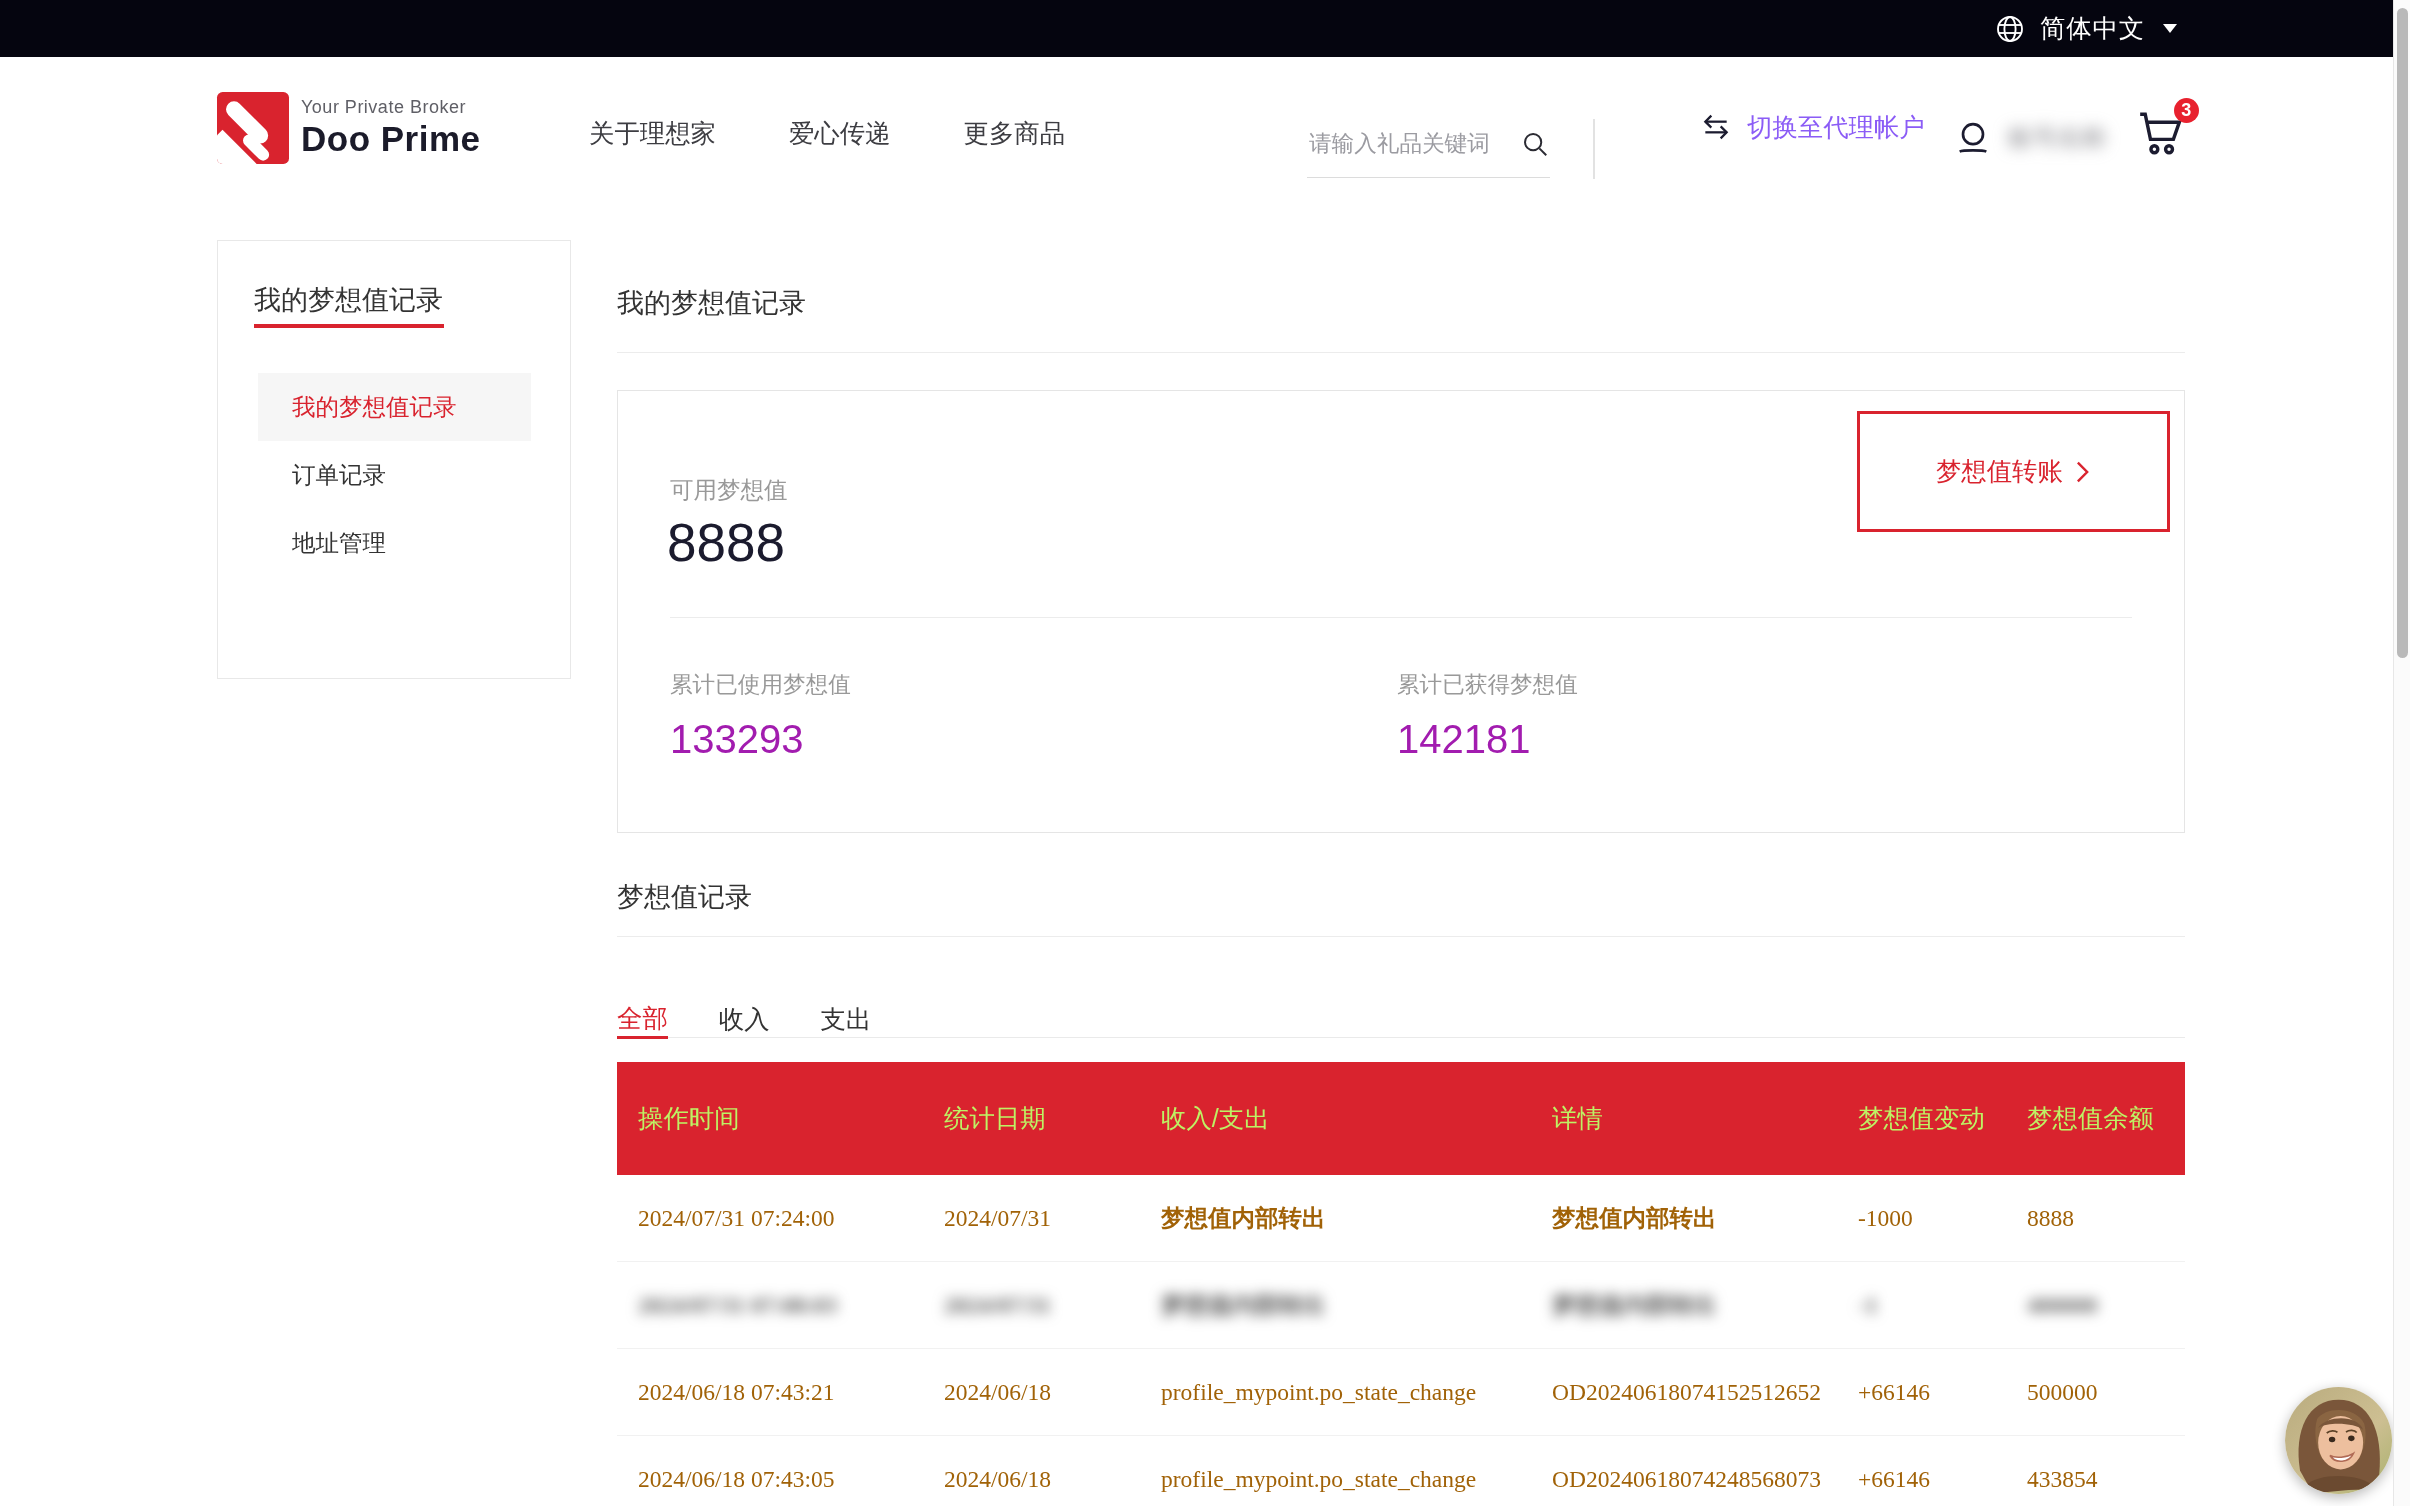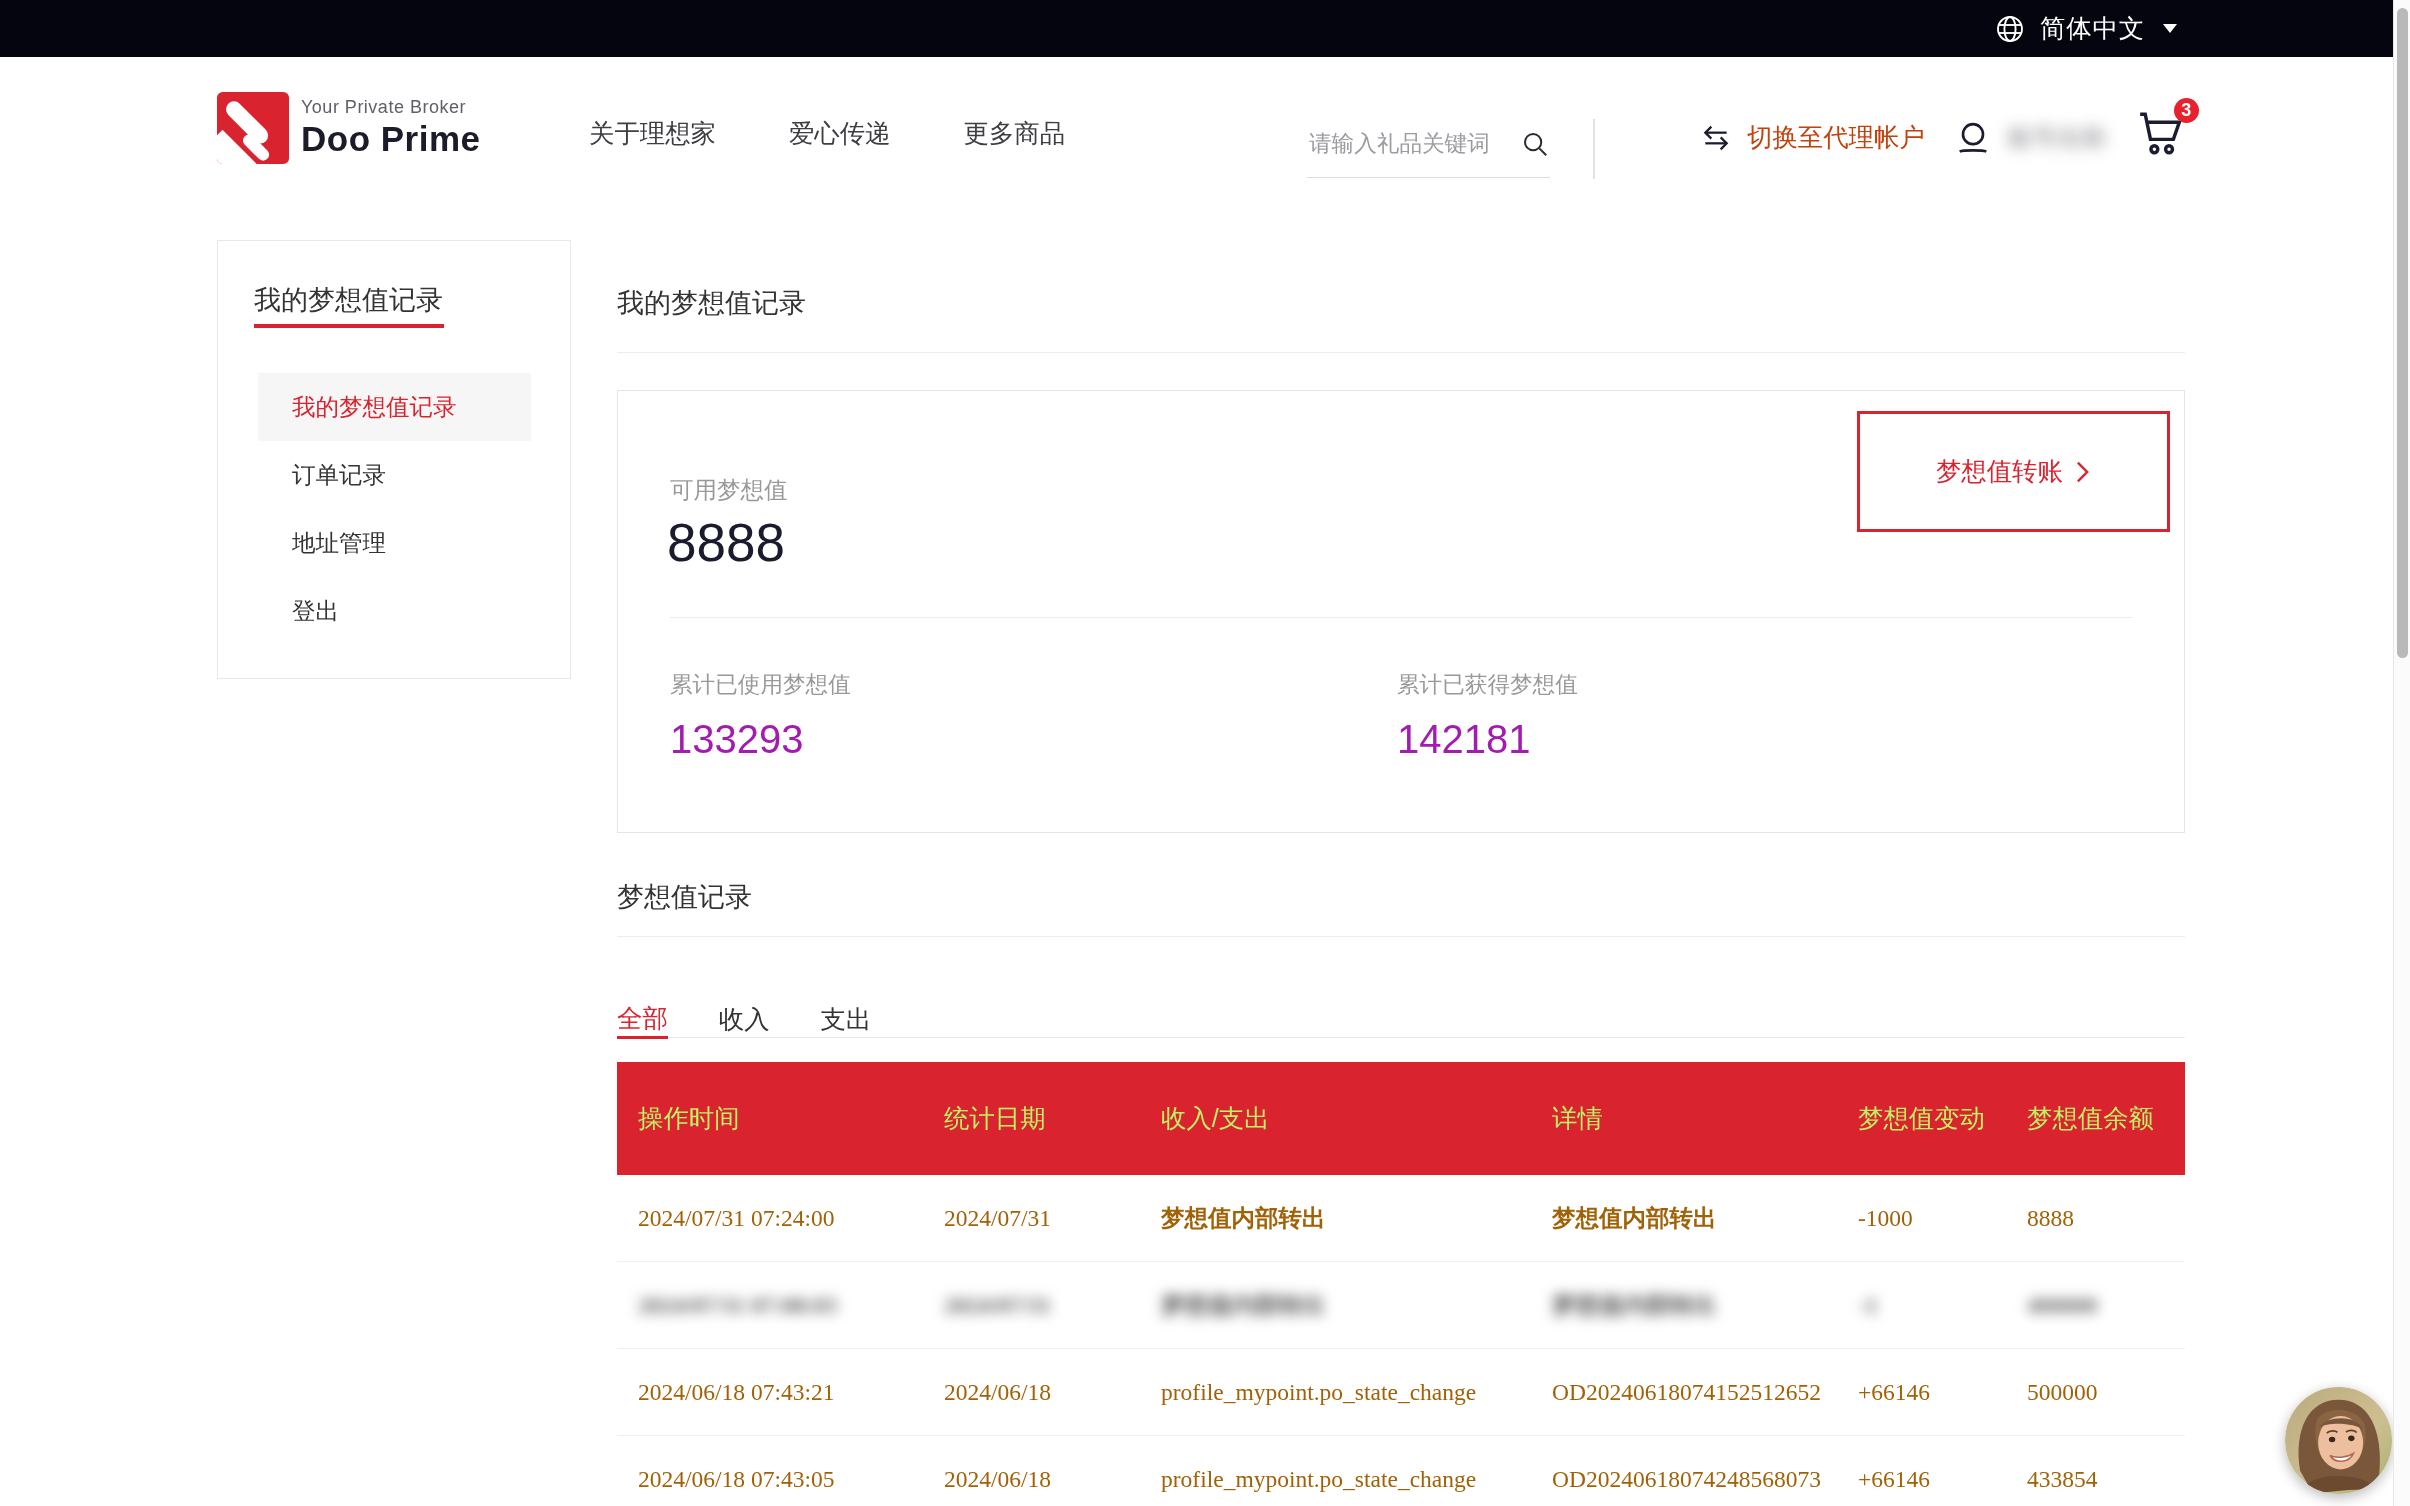--- a/index.html
+++ b/index.html
@@ -22,21 +22,21 @@
   .logo-mark .wedge{position:absolute;left:-19px;bottom:-24.5px;width:49px;height:49px;background:#fff;transform:rotate(45deg);}
   .logo-text{display:flex;flex-direction:column;gap:1.9px;}
   .logo-tagline{font-size:18px;color:#5f5f66;letter-spacing:0.5px;}
   .logo-brand{font-size:35px;font-weight:bold;color:#1b1b2a;letter-spacing:0.5px;}
   .nav{position:absolute;left:589px;top:117px;display:flex;gap:73px;}
   .nav-item{font-size:25.4px;color:#3d3d42;cursor:pointer;white-space:nowrap;}
   .search{position:absolute;left:1307px;top:111px;width:243px;height:66px;border-bottom:1.9px solid #dcdcdc;display:flex;align-items:center;justify-content:space-between;}
   .search input{border:none;outline:none;font-size:22.6px;color:#555;width:193px;background:transparent;font-family:"Liberation Sans",sans-serif;}
   .search input::placeholder{color:#9b9ba1;}
   .hdr-divider{position:absolute;left:1593px;top:119px;width:1.9px;height:60px;background:#e2e2e2;}
-  .switch{position:absolute;left:1698px;top:111px;height:53px;display:flex;align-items:center;gap:13px;font-size:25.4px;color:#c2410c;cursor:pointer;white-space:nowrap;}
+  .switch{position:absolute;left:1698px;top:111px;height:53px;display:flex;align-items:flex-start;gap:13px;font-size:25.4px;color:#8b5cf6;cursor:pointer;white-space:nowrap;}
   .account{position:absolute;left:1953px;top:111px;height:53px;display:flex;align-items:center;gap:15px;cursor:pointer;}
   .username{font-size:24.5px;color:#7a7a80;filter:blur(7.5px);user-select:none;}
   .cart{position:absolute;left:2131px;top:105px;width:66px;height:64px;cursor:pointer;}
   .cart-badge{position:absolute;right:-1.9px;top:-7.5px;min-width:25.4px;height:25.4px;border-radius:13px;background:#e8212e;color:#fff;font-size:18px;font-weight:bold;display:flex;align-items:center;justify-content:center;}
   
   .sidebar{position:absolute;left:217px;top:240px;width:352px;height:437px;border:0.9px solid #e8e8e8;background:#fff;}
   .side-title{position:absolute;left:36px;top:41px;font-size:27px;color:#333;}
   .side-underline{position:absolute;left:36px;top:83px;width:190px;height:3.8px;background:#d9232e;}
   .side-menu{position:absolute;left:40px;top:132px;width:273px;}
   .side-item{height:68px;display:flex;align-items:center;padding-left:34px;font-size:23.5px;color:#333;cursor:pointer;}
@@ -154,21 +154,20 @@
   <span class="cart-badge">3</span>
 </div>
 
 <div class="sidebar">
   <div class="side-title">我的梦想值记录</div>
   <div class="side-underline"></div>
   <div class="side-menu">
       <div class="side-item active">我的梦想值记录</div>
       <div class="side-item">订单记录</div>
       <div class="side-item">地址管理</div>
-      <div class="side-item">登出</div>
     </div>
 </div>
 
 <div class="page-title">我的梦想值记录</div>
 <div class="rule" style="left:617px;top:352px;width:1568px;"></div>
 
 <div class="card">
   <div class="avail-label">可用梦想值</div>
   <div class="avail-value">8888</div>
   <div class="transfer-box">

